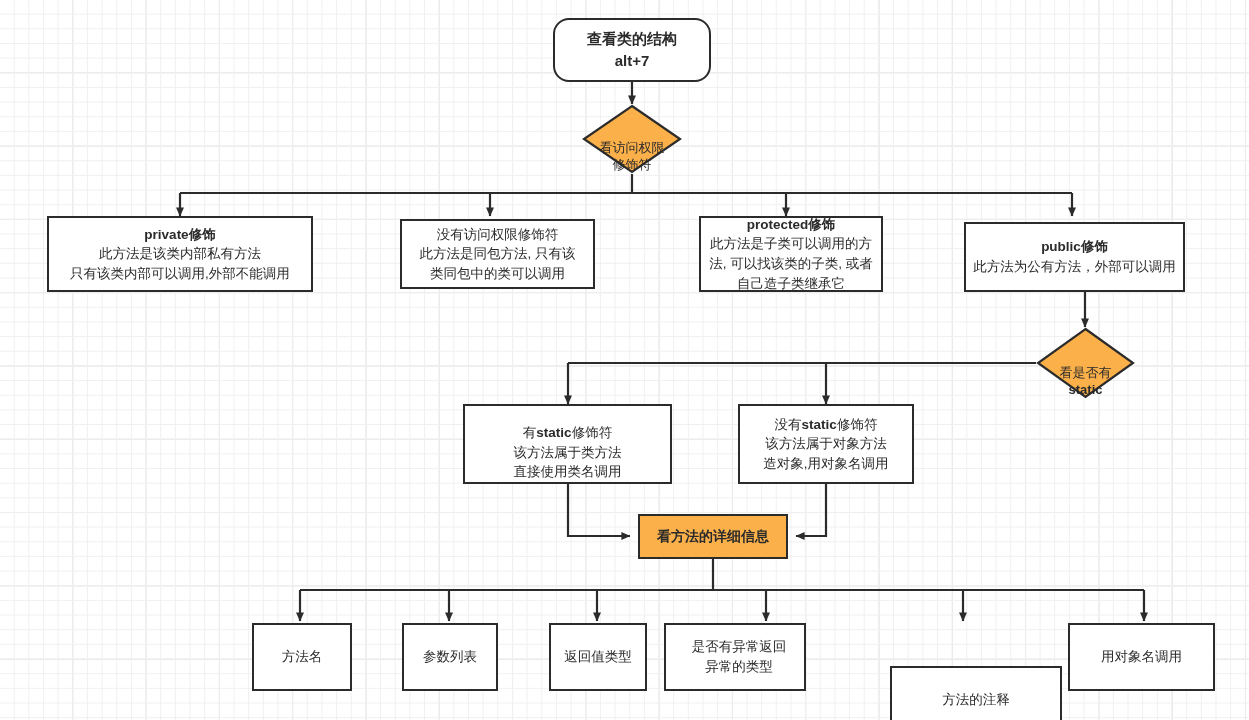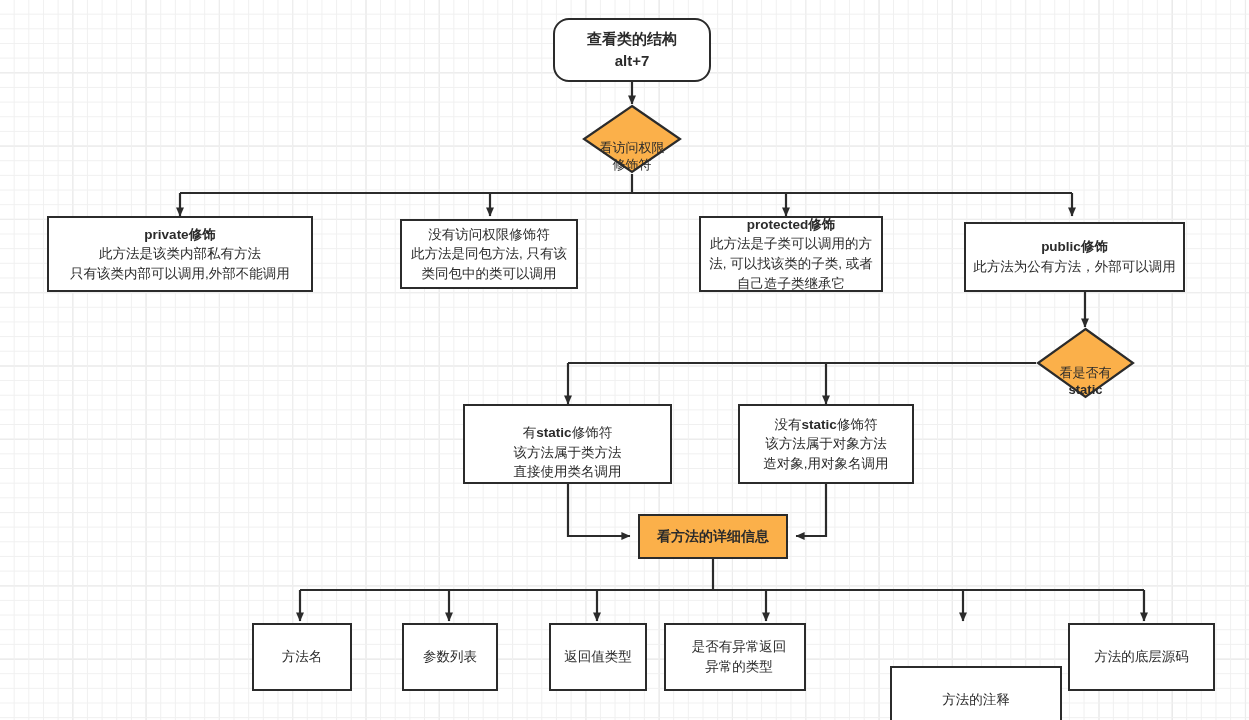--- a/index.html
+++ b/index.html
@@ -156,21 +156,21 @@
   </div>
 
   <div class="node rect" style="left:47px; top:216px; width:266px; height:76px;">
     <div class="txt">
       <span class="hdr-b">private</span><span class="hdr-b">修饰</span><br>
       <span>此方法是该类内部私有方法</span><br>
       <span>只有该类内部可以调用,外部不能调用</span>
     </div>
   </div>
 
-  <div class="node rect" style="left:400px; top:219px; width:178px; height:70px;">
+  <div class="node rect" style="left:400px; top:219px; width:195px; height:70px;">
     <div class="txt">
       <span>没有访问权限修饰符</span><br>
       <span>此方法是同包方法, 只有该</span><br>
       <span>类同包中的类可以调用</span>
     </div>
   </div>
 
   <div class="node rect" style="left:699px; top:216px; width:184px; height:76px;">
     <div class="txt">
       <span class="hdr-b">protected</span><span class="hdr-b">修饰</span><br>
@@ -236,16 +236,16 @@
       <span>是否有异常返回</span><br>
       <span>异常的类型</span>
     </div>
   </div>
 
   <div class="node rect" style="left:890px; top:657px; width:172px; height:68px;margin-top:9px;">
     <div class="txt">方法的注释</div>
   </div>
 
   <div class="node rect" style="left:1068px; top:623px; width:147px; height:68px;">
-    <div class="txt">方法的底层源码</div>
+    <div class="txt">用对象名调用</div>
   </div>
 
 </div>
 
 </body></html>

